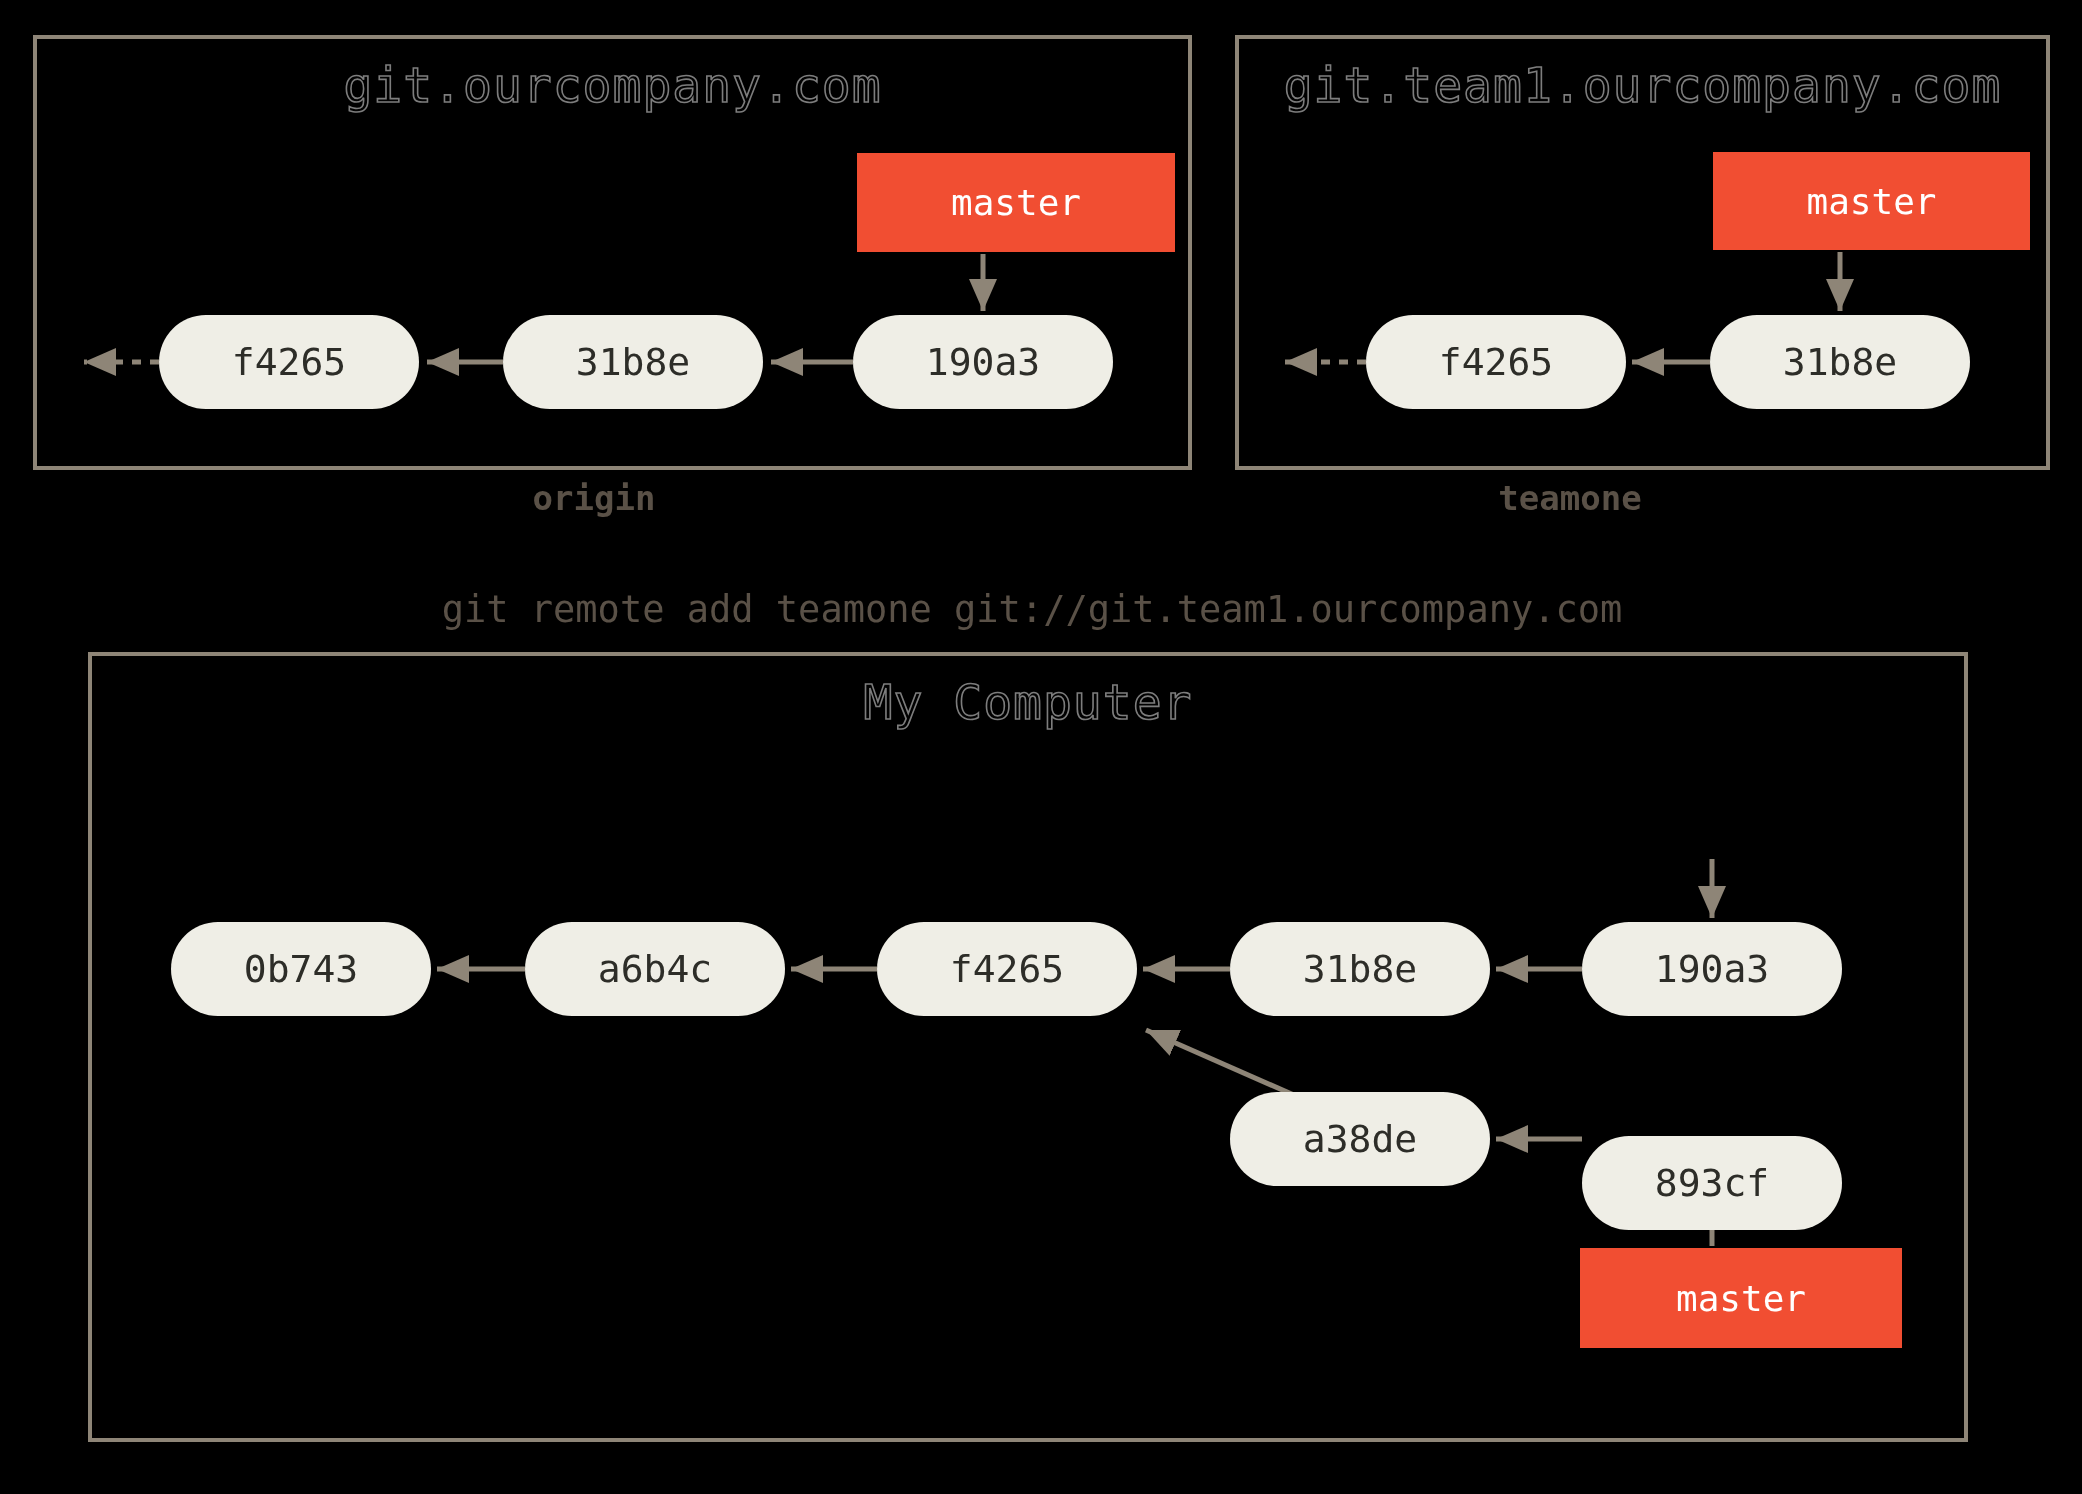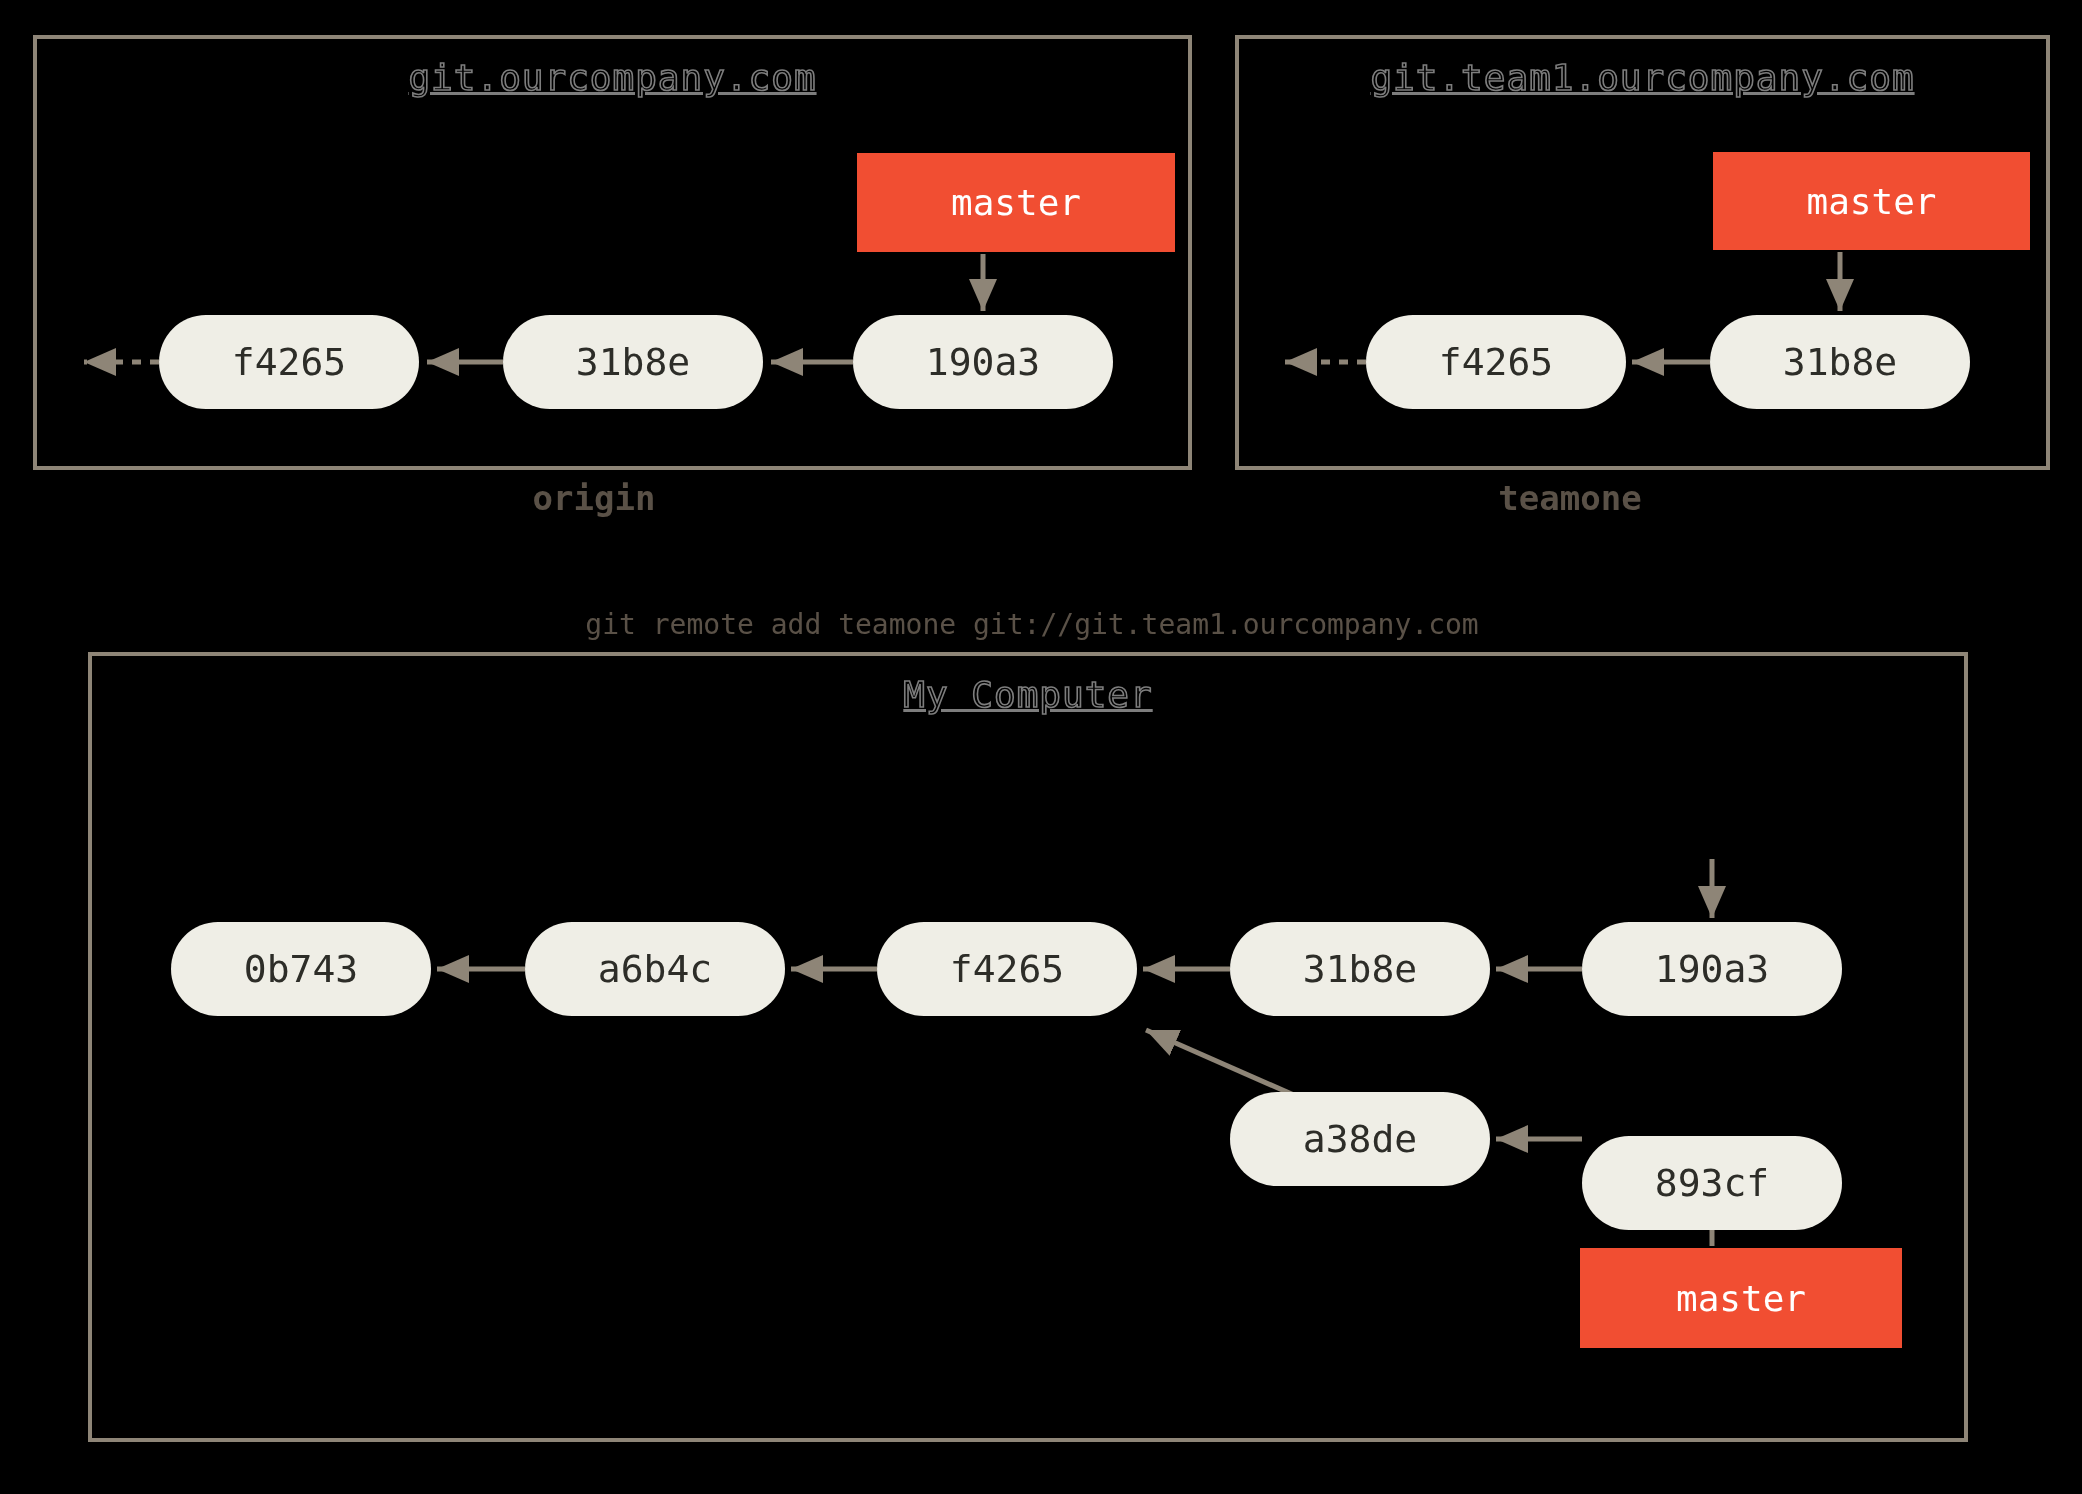--- a/index.html
+++ b/index.html
@@ -6,31 +6,31 @@
     --background:#000; --panel-border:#8e8577; --commit-fill:#efeee6; --commit-text:#2d2d28;
     --branch-fill:#f14e32; --branch-text:#fff; --arrow:#8e8577; --title-stroke:#7d7d7d;
     --caption-text:#5a5147; --command-text:#5a5147;
   }
   *{box-sizing:border-box;margin:0;padding:0}
   html,body{background:var(--background);}
   #canvas{position:relative;width:2082px;height:1494px;background:var(--background);
           font-family:"DejaVu Sans Mono","Liberation Mono",monospace;overflow:hidden;}
   .panel{position:absolute;border:4px solid var(--panel-border);background:transparent;}
   .panel-title{position:absolute;top:18px;left:50%;transform:translateX(-50%);
-               font-size:36px;letter-spacing:1px;white-space:nowrap;
-               color:transparent;text-decoration:underline;-webkit-text-stroke:1.6px var(--title-stroke);}
+               font-size:48px;letter-spacing:1px;white-space:nowrap;
+               color:transparent;-webkit-text-stroke:1.6px var(--title-stroke);}
   @supports not (-webkit-text-stroke:1px #000){ .panel-title{color:var(--title-stroke);} }
   .commit{position:absolute;width:260px;height:94px;border-radius:47px;background:var(--commit-fill);
           color:var(--commit-text);font-size:38px;display:flex;align-items:center;justify-content:center;}
   .branch{position:absolute;background:var(--branch-fill);color:var(--branch-text);font-size:36px;
           display:flex;align-items:center;justify-content:center;white-space:nowrap;}
   .caption{position:absolute;transform:translateX(-50%);font-size:34px;font-weight:bold;
            color:var(--caption-text);white-space:nowrap;}
-  .command{position:absolute;transform:translateX(-50%);font-size:28px;color:var(--command-text);
-           white-space:nowrap;margin-top:20px;}
+  .command{position:absolute;transform:translateX(-50%);font-size:37px;color:var(--command-text);
+           white-space:nowrap;}
   svg.arrows{position:absolute;left:0;top:0;pointer-events:none;}
   .arrow{stroke:var(--arrow);stroke-width:5;fill:none;}
   .arrow.dashed{stroke-dasharray:9 9;}
   .arrowhead{fill:var(--arrow);}
 </style>
 </head>
 <body>
 
 <div id="canvas">
 

